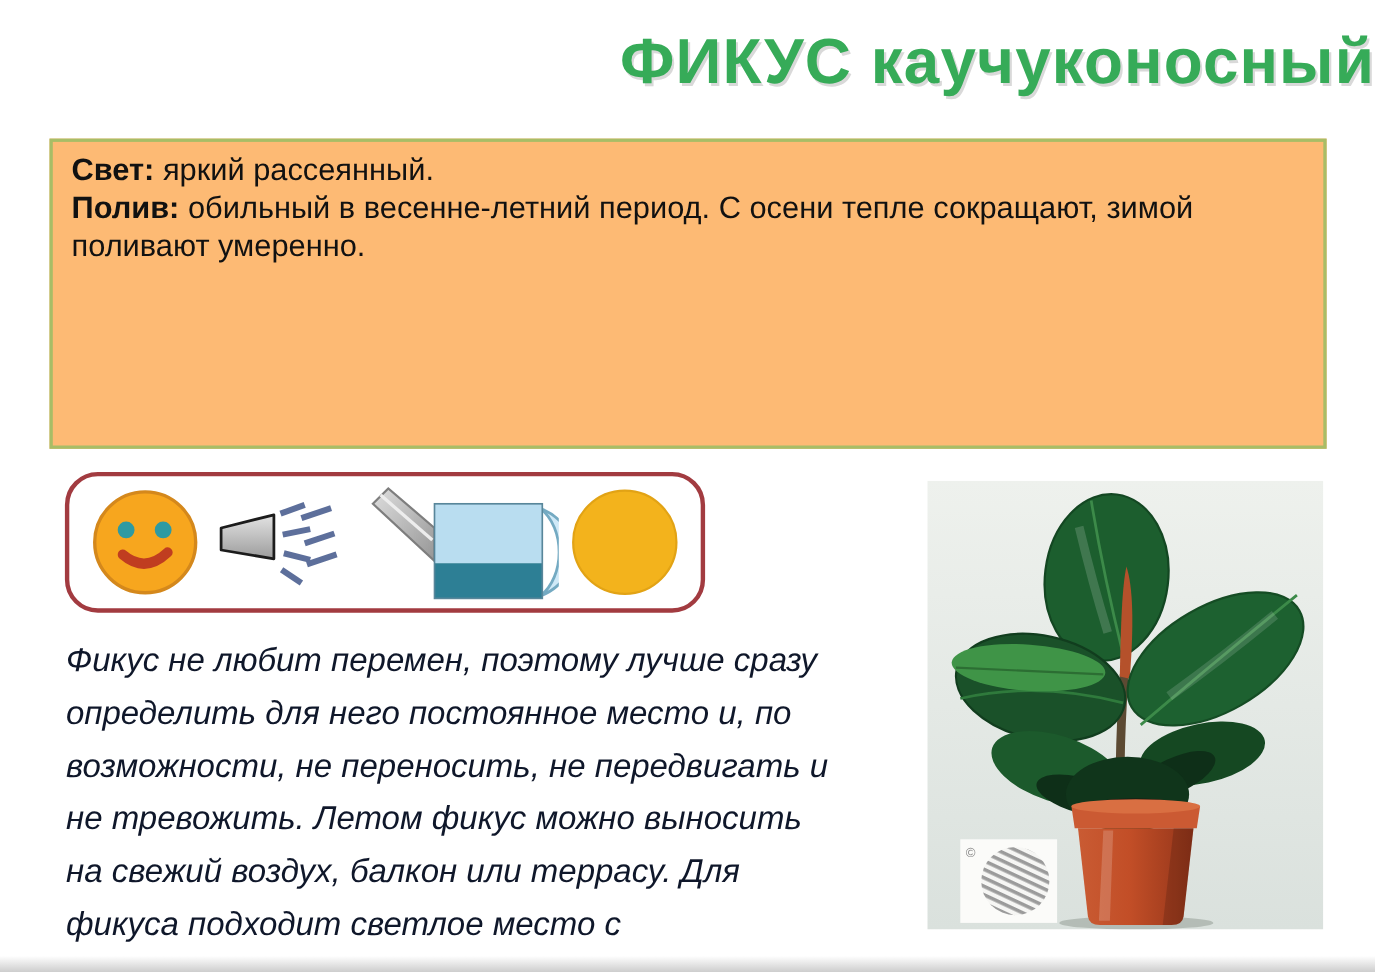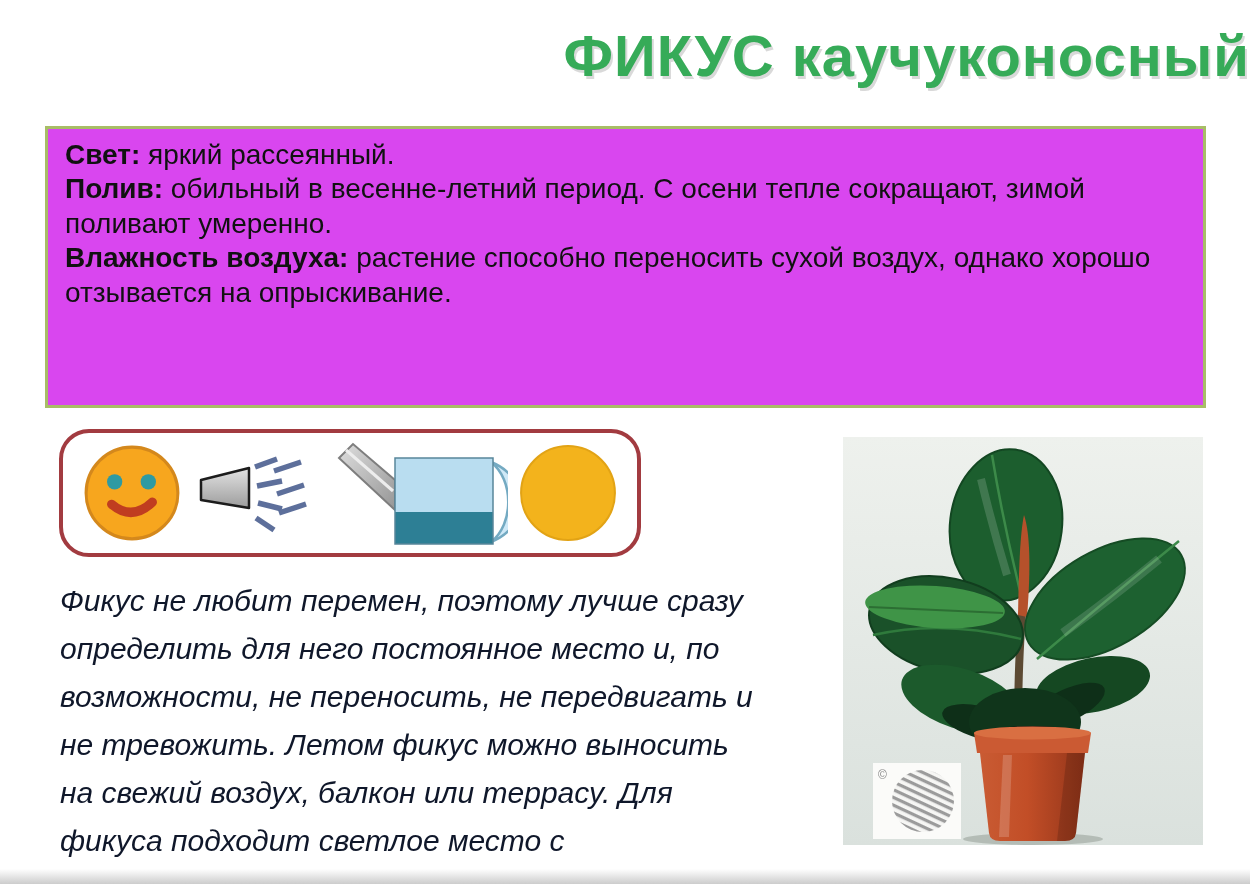--- a/index.html
+++ b/index.html
@@ -7,21 +7,21 @@
     width:1250px;height:884px;position:relative;background:#ffffff;
     font-family:"Liberation Sans", sans-serif;color:#111;overflow:hidden;
   }
   .title{
     position:absolute;top:22px;left:0;width:100%;margin:0;text-align:right;
     font-size:58px;font-weight:bold;color:#36ab58;letter-spacing:1px;
     text-shadow:2px 3px 0 rgba(170,170,170,0.45);
   }
   .care-box{
     position:absolute;left:45px;top:126px;width:1161px;height:282px;
-    box-sizing:border-box;border:3px solid #a8bd66;background:#d946ef;
+    box-sizing:border-box;border:3px solid #a8bd66;background:#fdba74;
     padding:9px 16px 6px 17px;font-size:28px;line-height:34.4px;
   }
   .care-box p{margin:0;}
   .care-box b{font-weight:bold;}
   .icon-strip{
     position:absolute;left:59px;top:429px;width:582px;height:128px;
     box-sizing:border-box;border:4px solid #a23b40;border-radius:30px;
     background:#ffffff;display:flex;align-items:center;
     justify-content:space-between;padding:0 18px;
   }
@@ -42,21 +42,20 @@
 </head>
 <body>
 
 <div>
 
   <h1 class="title">ФИКУС каучуконосный</h1>
 
   <div class="care-box">
     <p><b>Свет:</b><span> яркий рассеянный.</span></p>
     <p><b>Полив:</b><span> обильный в весенне-летний период. С осени тепле сокращают, зимой поливают умеренно.</span></p>
-    <p><b>Влажность воздуха:</b><span> растение способно переносить сухой воздух, однако хорошо отзывается на опрыскивание.</span></p>
   </div>
 
   <div class="icon-strip">
 
     <svg class="icon" width="102" height="102" viewBox="0 0 100 100">
       <circle cx="50" cy="50" r="45" fill="#f7a61e" stroke="#d4881c" stroke-width="3"></circle>
       <circle cx="33" cy="39" r="7.5" fill="#2e9aa2"></circle>
       <circle cx="66" cy="39" r="7.5" fill="#2e9aa2"></circle>
       <path d="M30 61 Q50 78 70 59" stroke="#c03d20" stroke-width="9" fill="none" stroke-linecap="round"></path>
     </svg>

